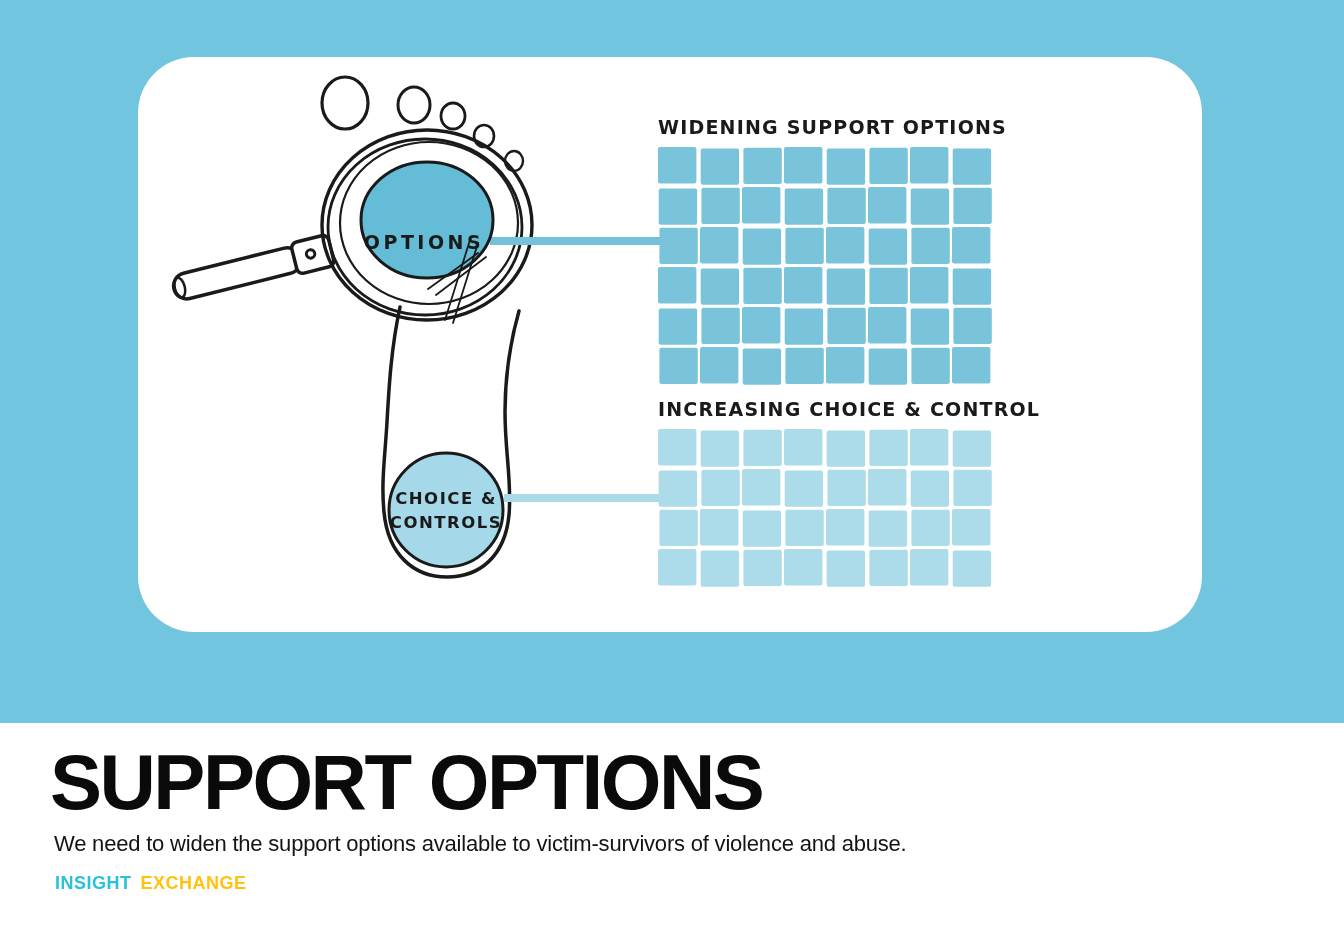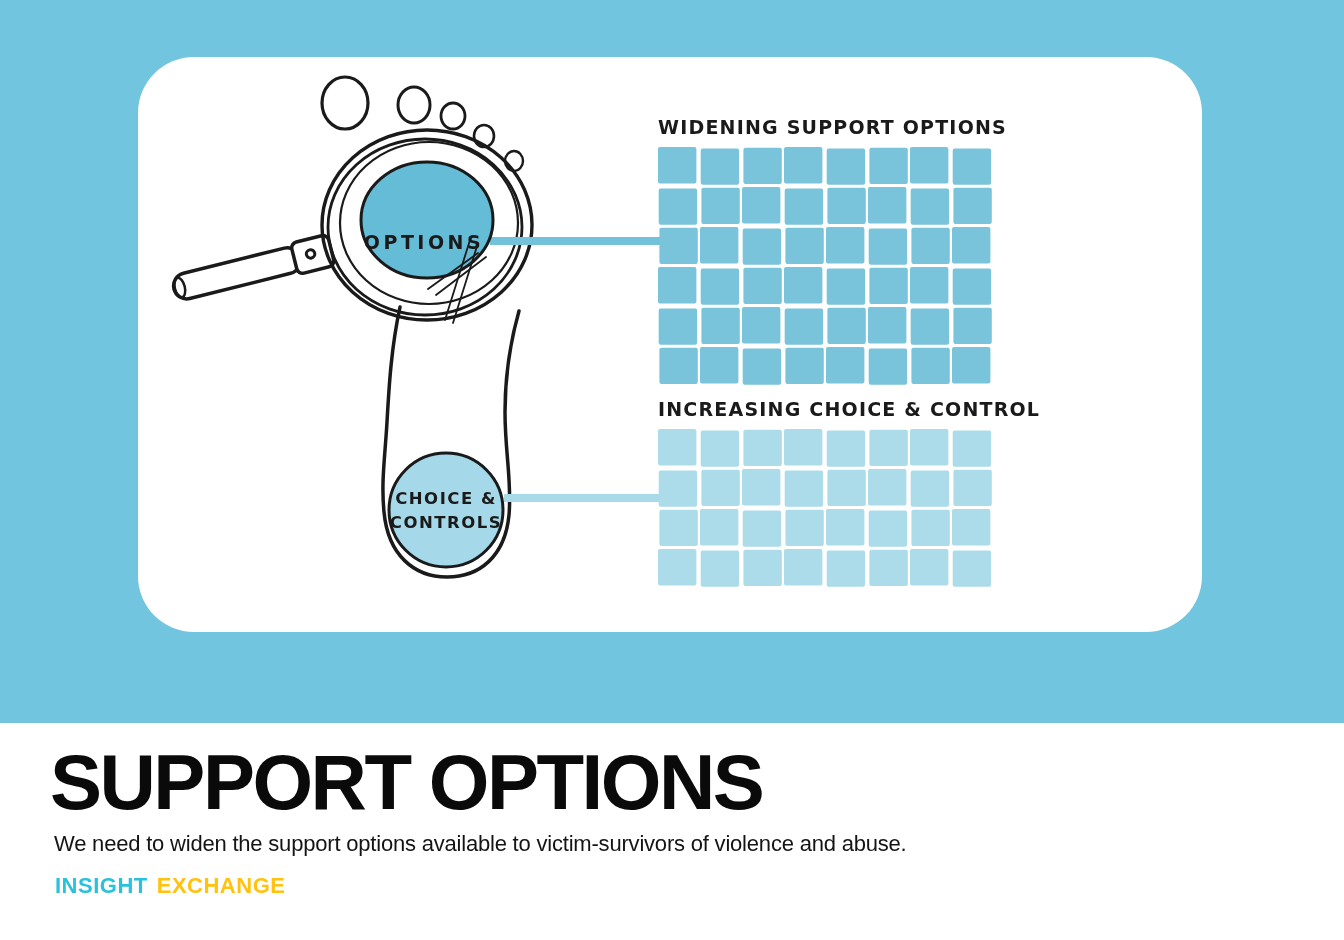--- a/index.html
+++ b/index.html
@@ -24,21 +24,21 @@
     margin:20px 0 0 50px;
     font-size:78px;line-height:1.0;font-weight:bold;letter-spacing:-2.5px;
     color:#0a0a0a;font-family:"Liberation Sans",sans-serif;
   }
   .footer .subtitle{
     margin:10px 0 0 54px;
     font-size:22px;color:#141414;letter-spacing:-0.2px;
   }
   .brand{
     margin:16px 0 0 55px;
-    font-size:22px;font-weight:bold;letter-spacing:0.5px;
+    font-size:18px;font-weight:bold;letter-spacing:0.5px;
   }
   .brand .p1{color:#29C1DB;margin-right:9px;}
   .brand .p2{color:#FFC20E;}
   .ill-title{
     font-family:"DejaVu Sans",sans-serif;font-weight:bold;
     font-size:19px;letter-spacing:1.2px;fill:#1a1a1a;
   }
   .ill-label{
     font-family:"DejaVu Sans",sans-serif;font-weight:bold;fill:#1a1a1a;
   }

